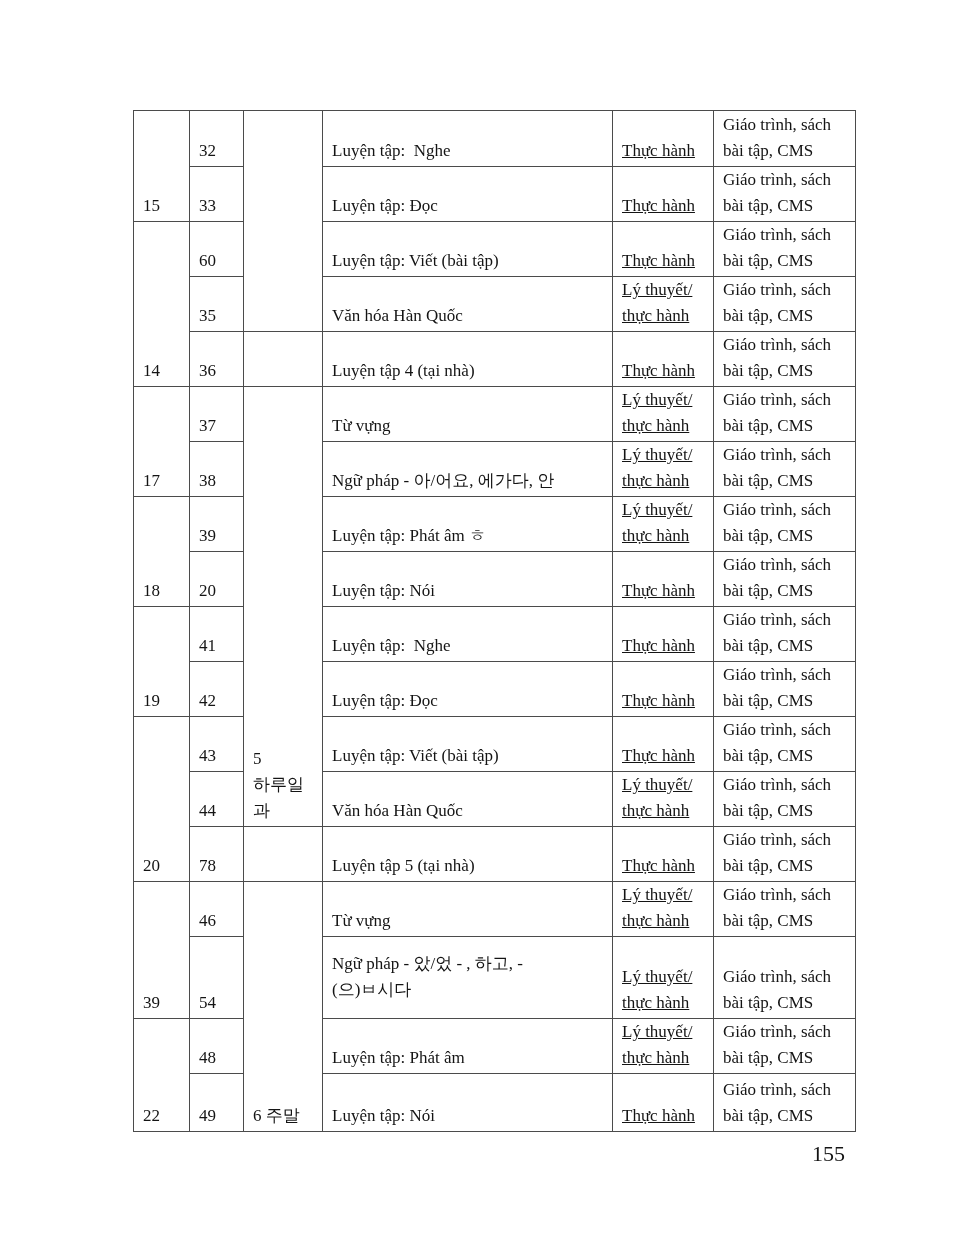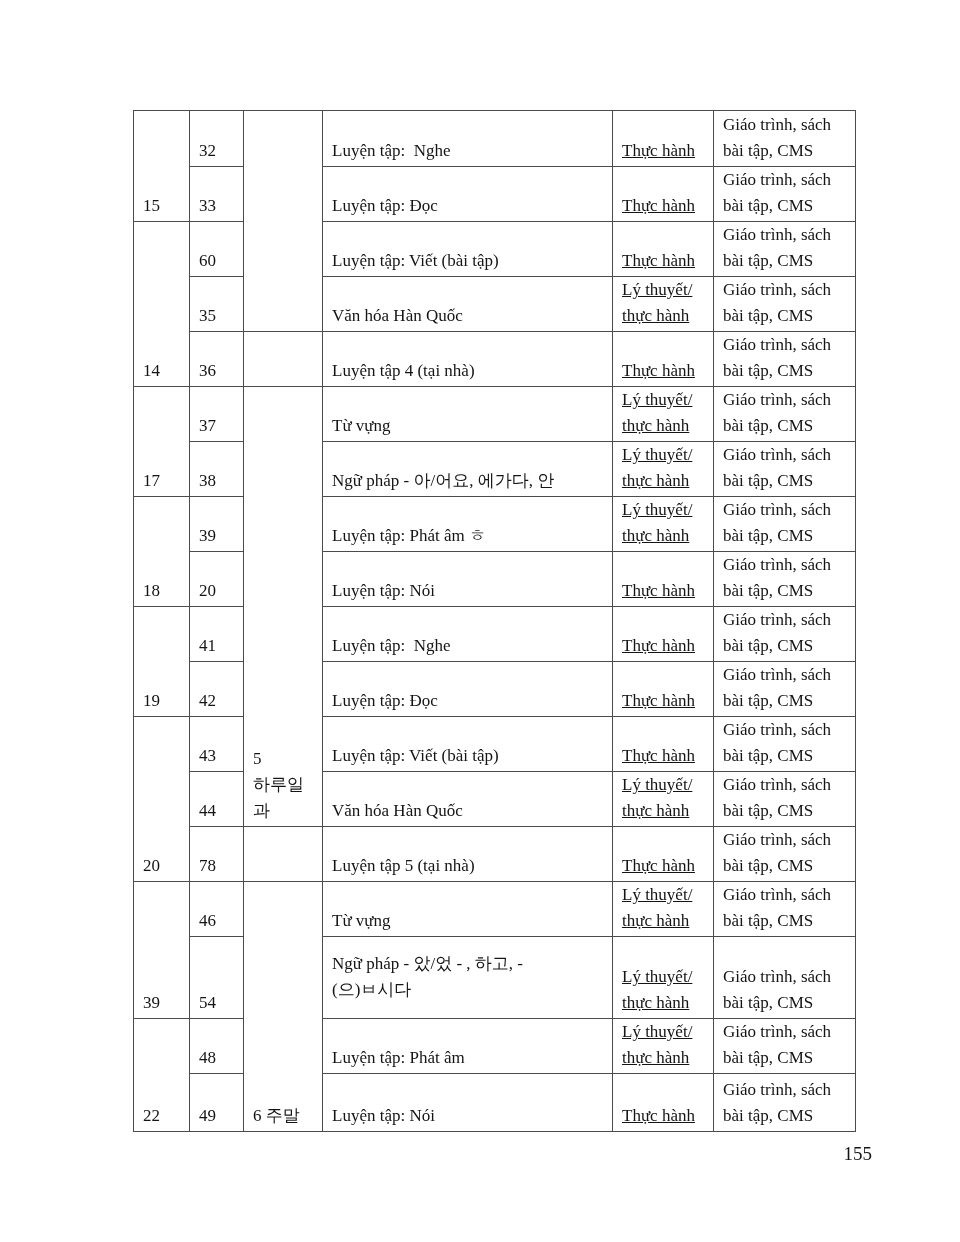--- a/index.html
+++ b/index.html
@@ -54,24 +54,24 @@
     text-decoration:underline;
   }
   td.materials{
     white-space:pre-line;
     padding-left:6px;
     padding-bottom:5px;
   }
   .page-number{
     position:absolute;
     top:1142px;
-    left:792px;
+    left:765px;
     width:80px;
     text-align:right;
-    font-size:19px;
+    font-size:22px;
     line-height:24px;
   }
 </style>
 </head>
 <body>
 
 <div class="page">
 
   <table class="schedule">
     <colgroup>

